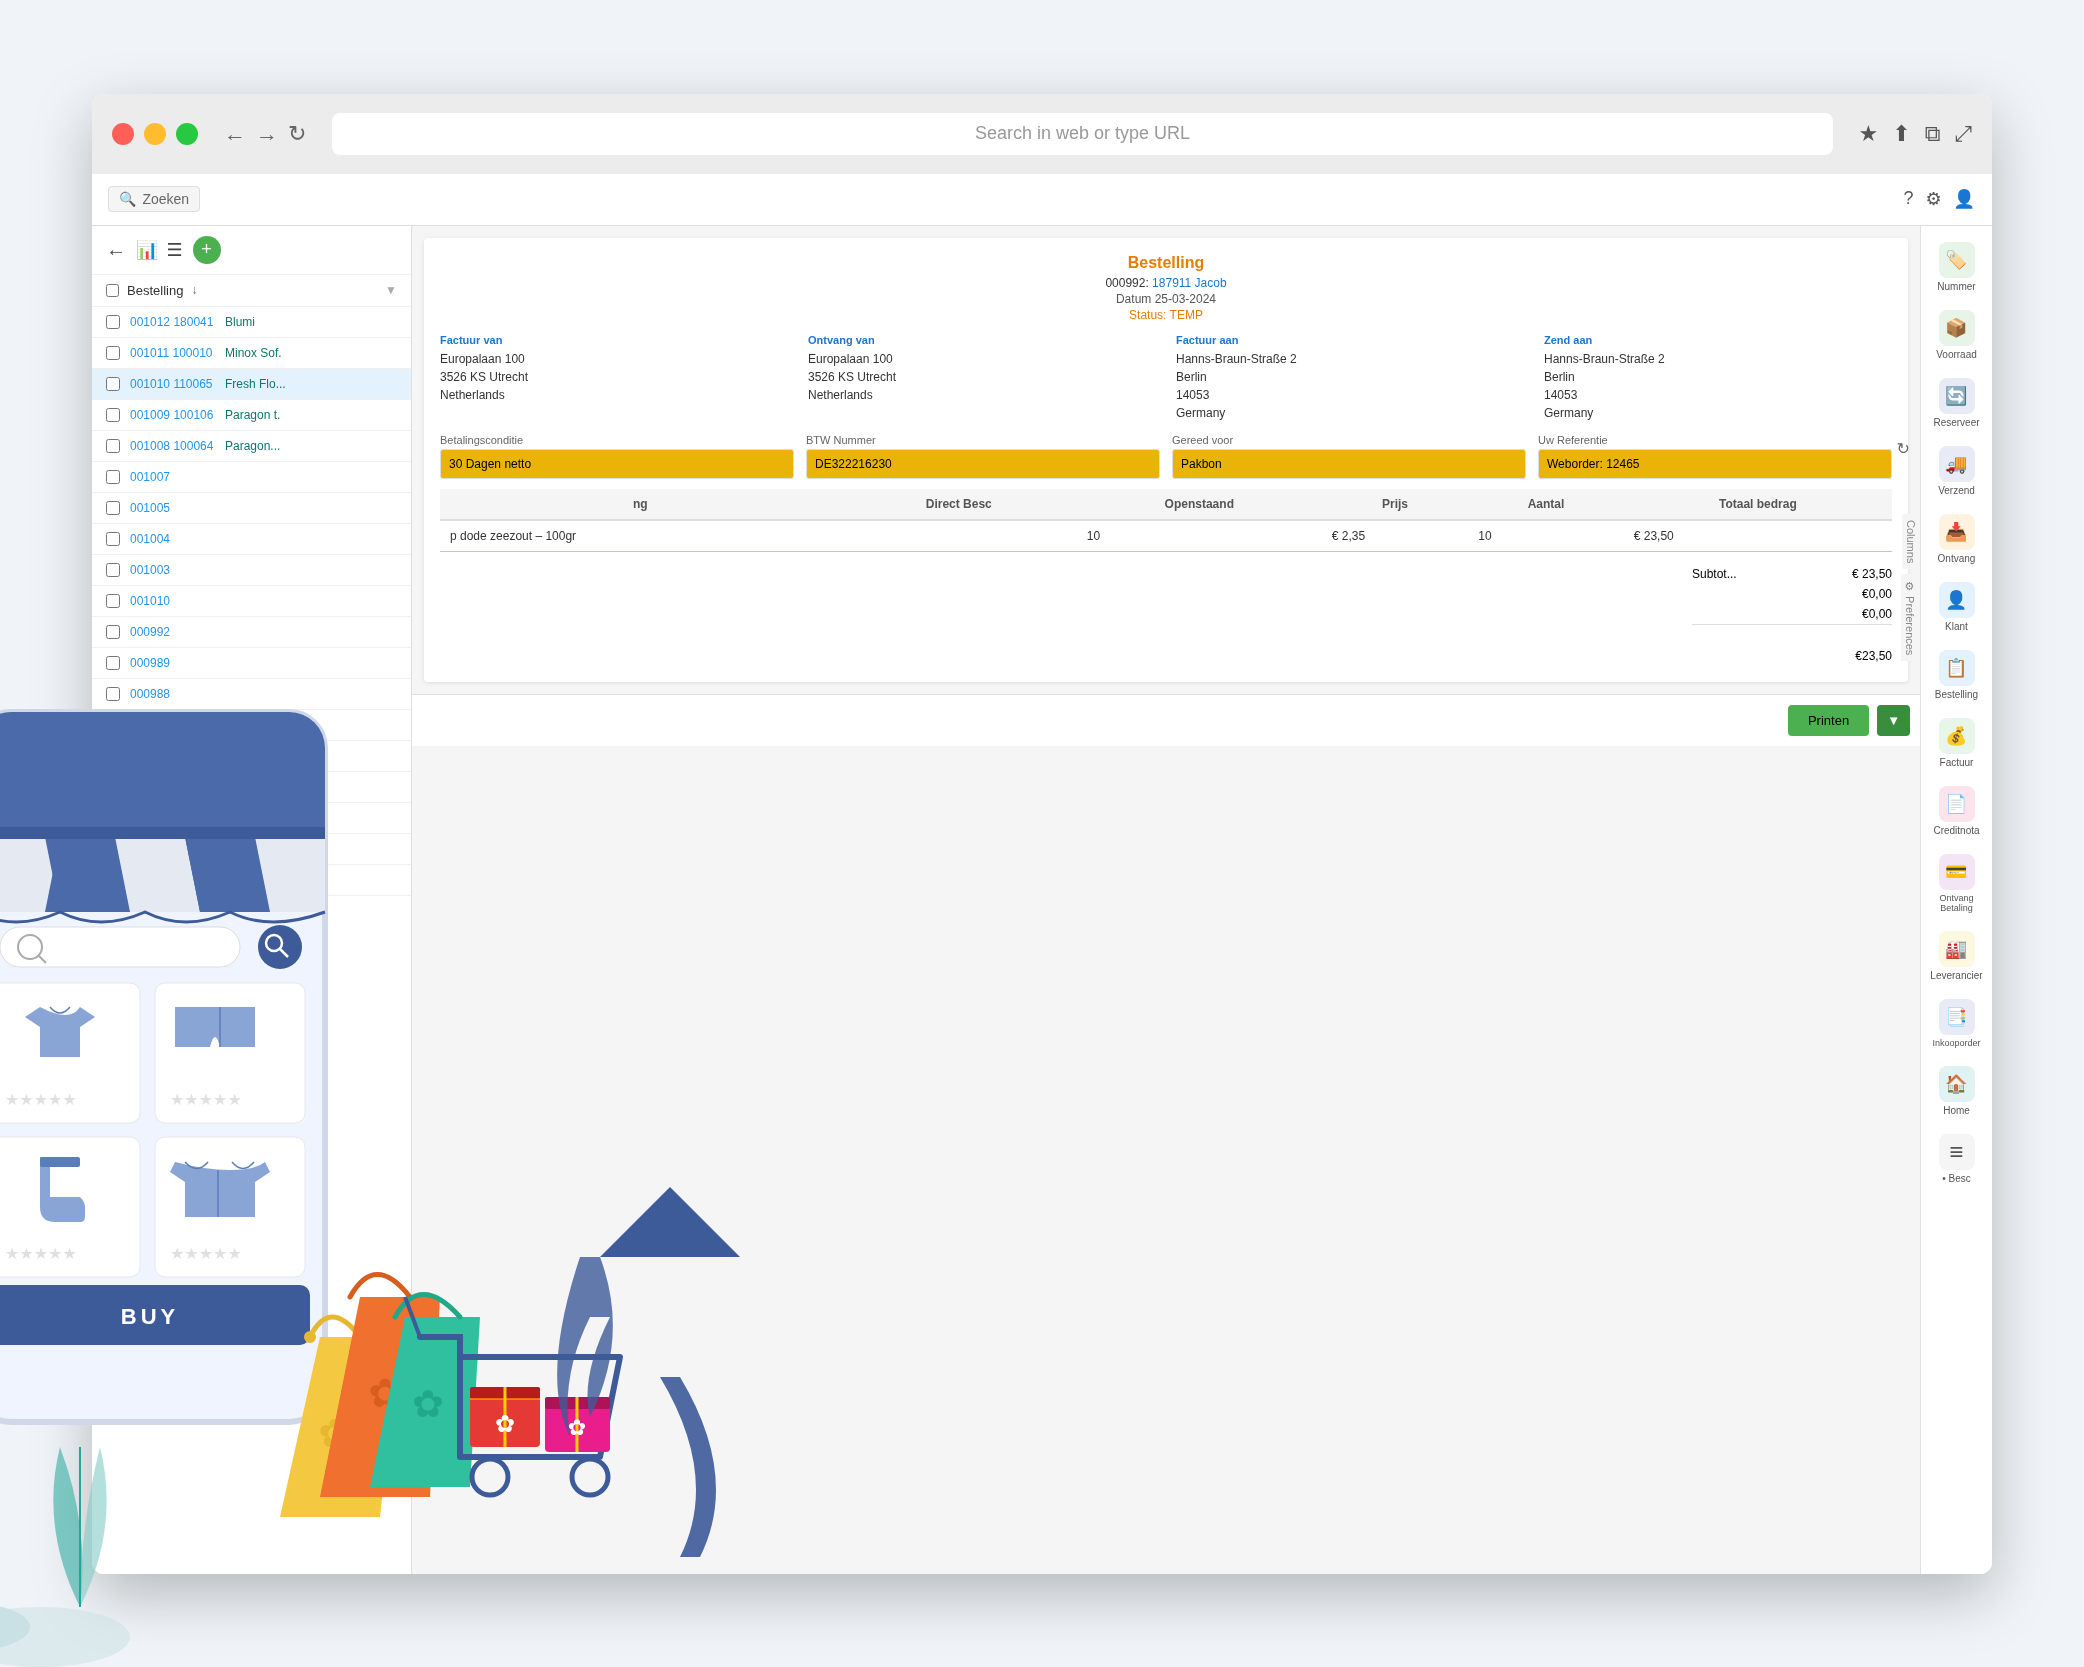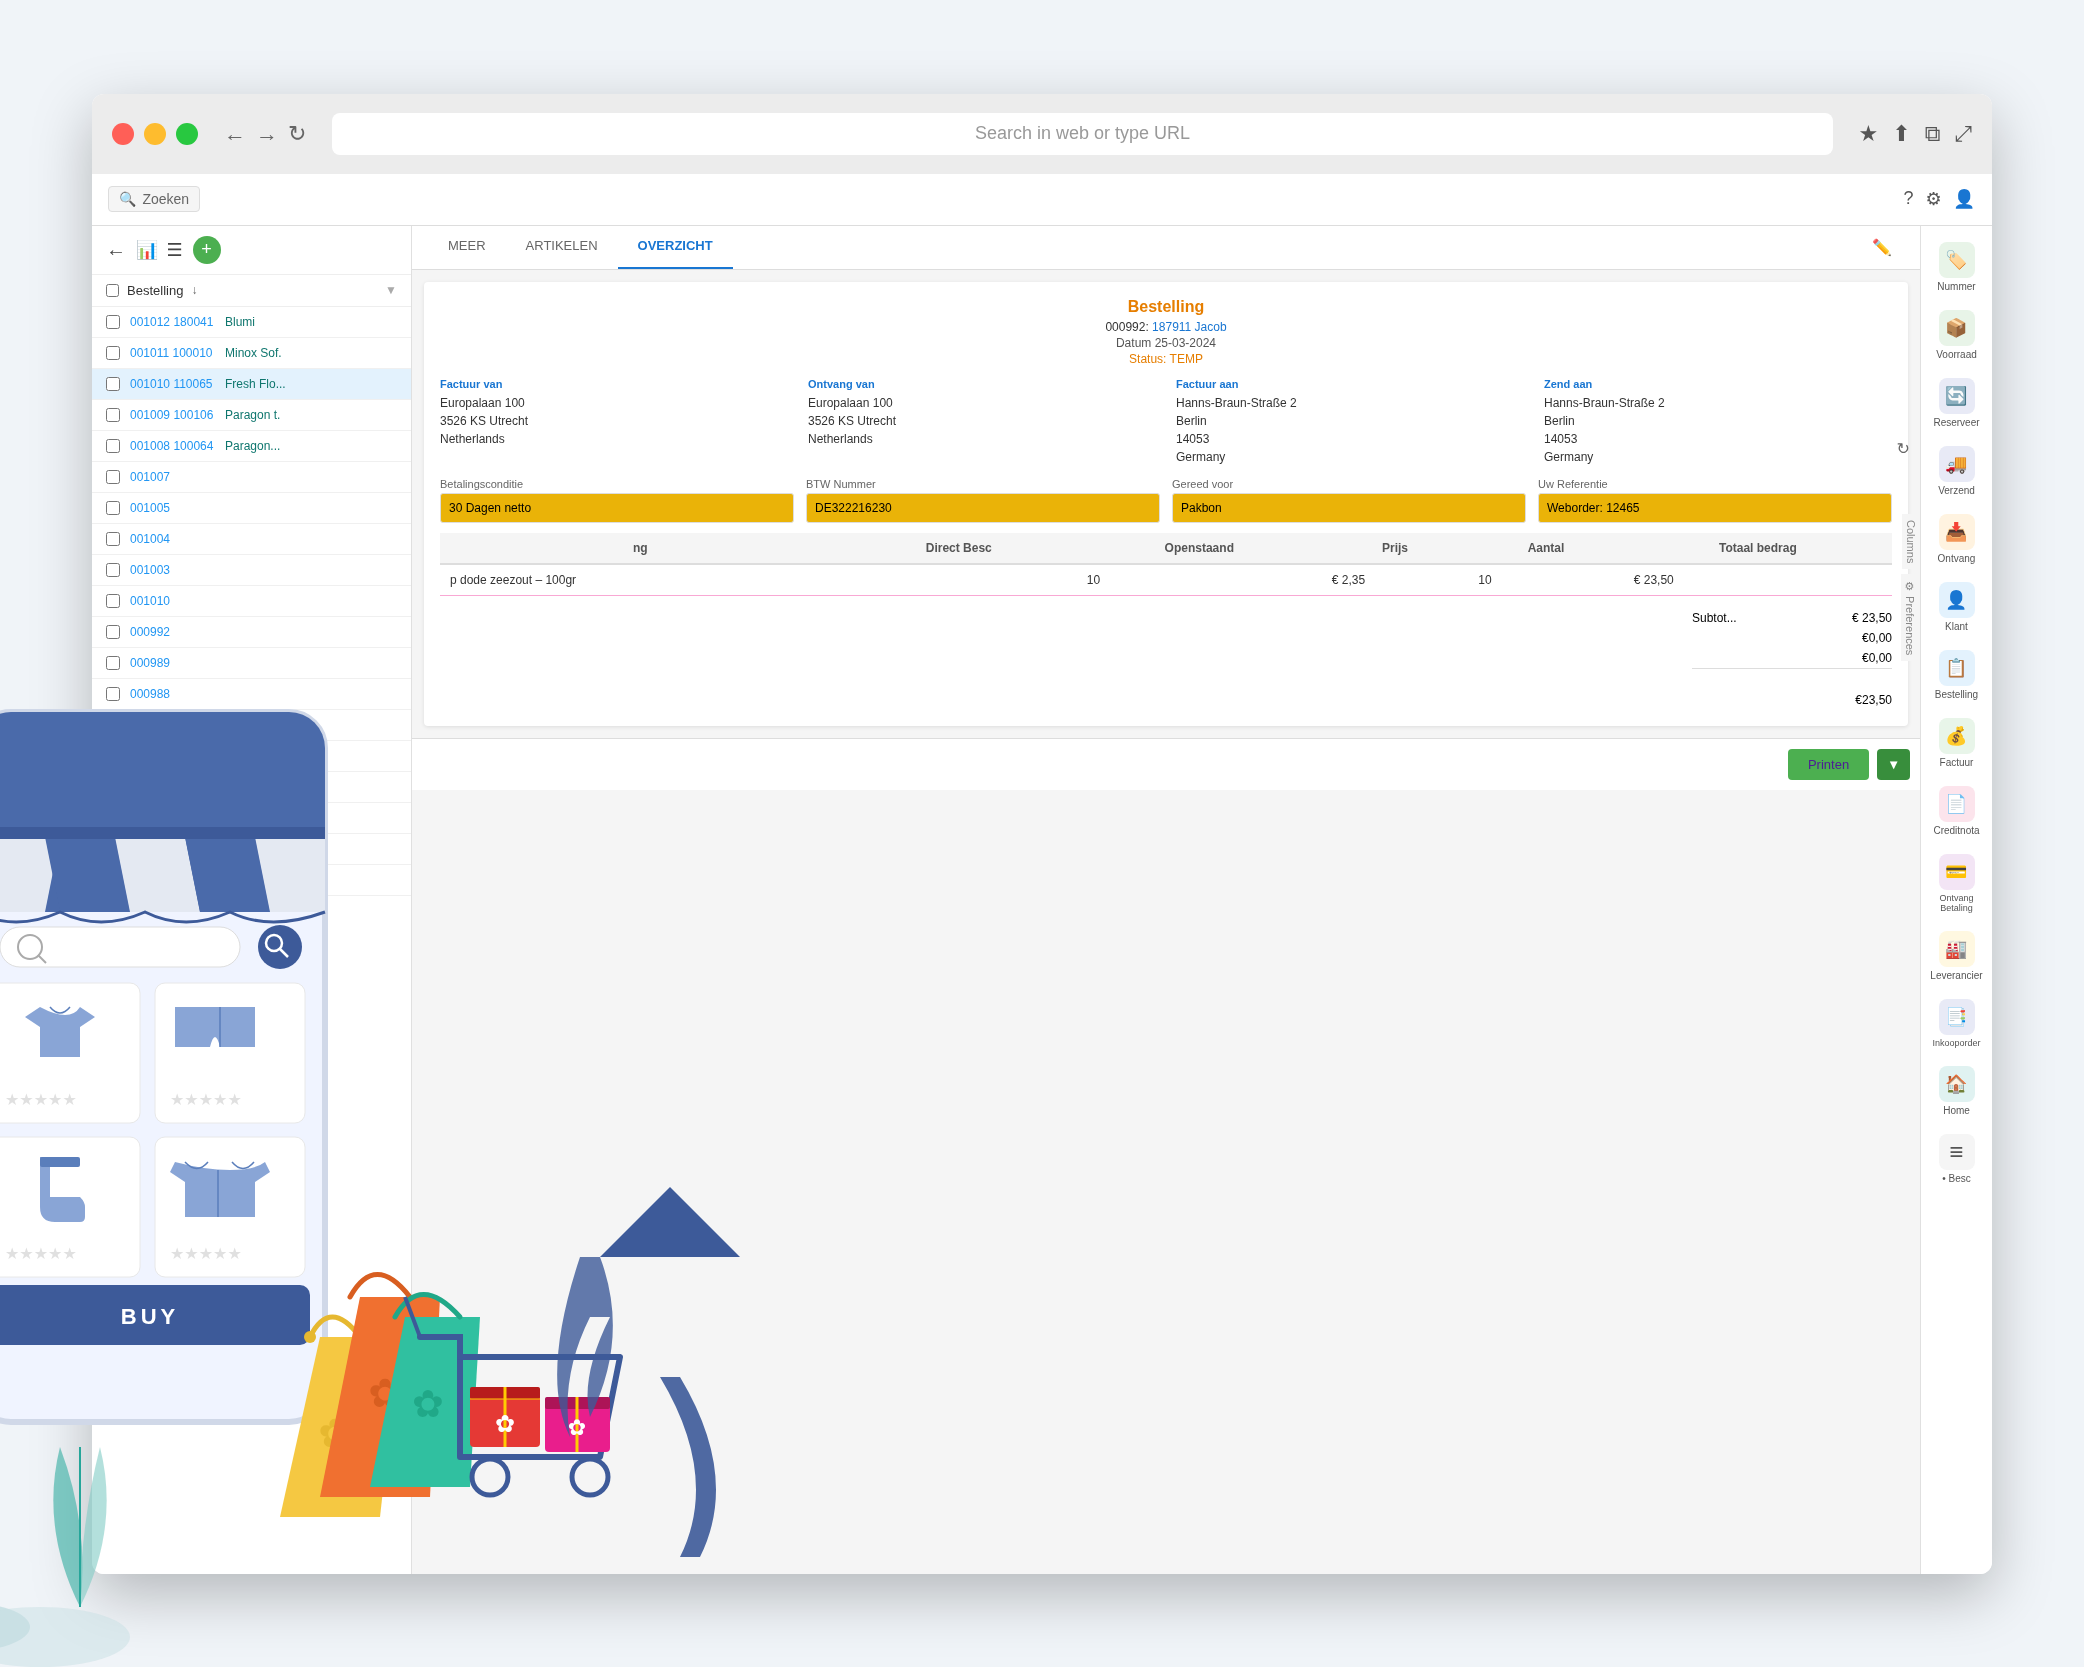--- a/index.html
+++ b/index.html
@@ -291,21 +291,21 @@
     .bottom-bar {
       display: flex;
       justify-content: flex-end;
       padding: 10px;
       background: #fff;
       border-top: 1px solid #ddd;
       gap: 8px;
     }
     .btn-print {
       background: #4CAF50;
-      color: #4c1d95;
+      color: #000000;
       border: none;
       padding: 8px 20px;
       border-radius: 4px;
       font-size: 13px;
       cursor: pointer;
       display: flex;
       align-items: center;
       gap: 4px;
     }
     .btn-print-arrow {
@@ -521,32 +521,20 @@
       <span class="right-icon-label">Home</span>
     </div>
     <div class="right-icon">
       <div class="right-icon-symbol" style="background:#f5f5f5;font-size:24px;color:#555;">≡</div>
       <span class="right-icon-label">• Besc</span>
     </div>
   </div>
 
   <div class="main-content">
 
-    <div class="tabs-bar">
-      <div class="tab">
-        <span>MEER</span>
-      </div>
-      <div class="tab">
-        <span>ARTIKELEN</span>
-      </div>
-      <div class="tab active">
-        <span>OVERZICHT</span>
-      </div>
-      <span style="margin-left:auto;font-size:16px;color:#1976d2;cursor:pointer;padding:12px;">✏️</span>
-    </div>
 
     <div class="order-form">
       <div class="order-title">Bestelling</div>
       <div class="order-meta">
         <span>000992:</span>
         <span style="color:#1976d2;">187911 Jacob</span>
       </div>
       <div class="order-date">
         <span>Datum</span>
         <span>25-03-2024</span>

